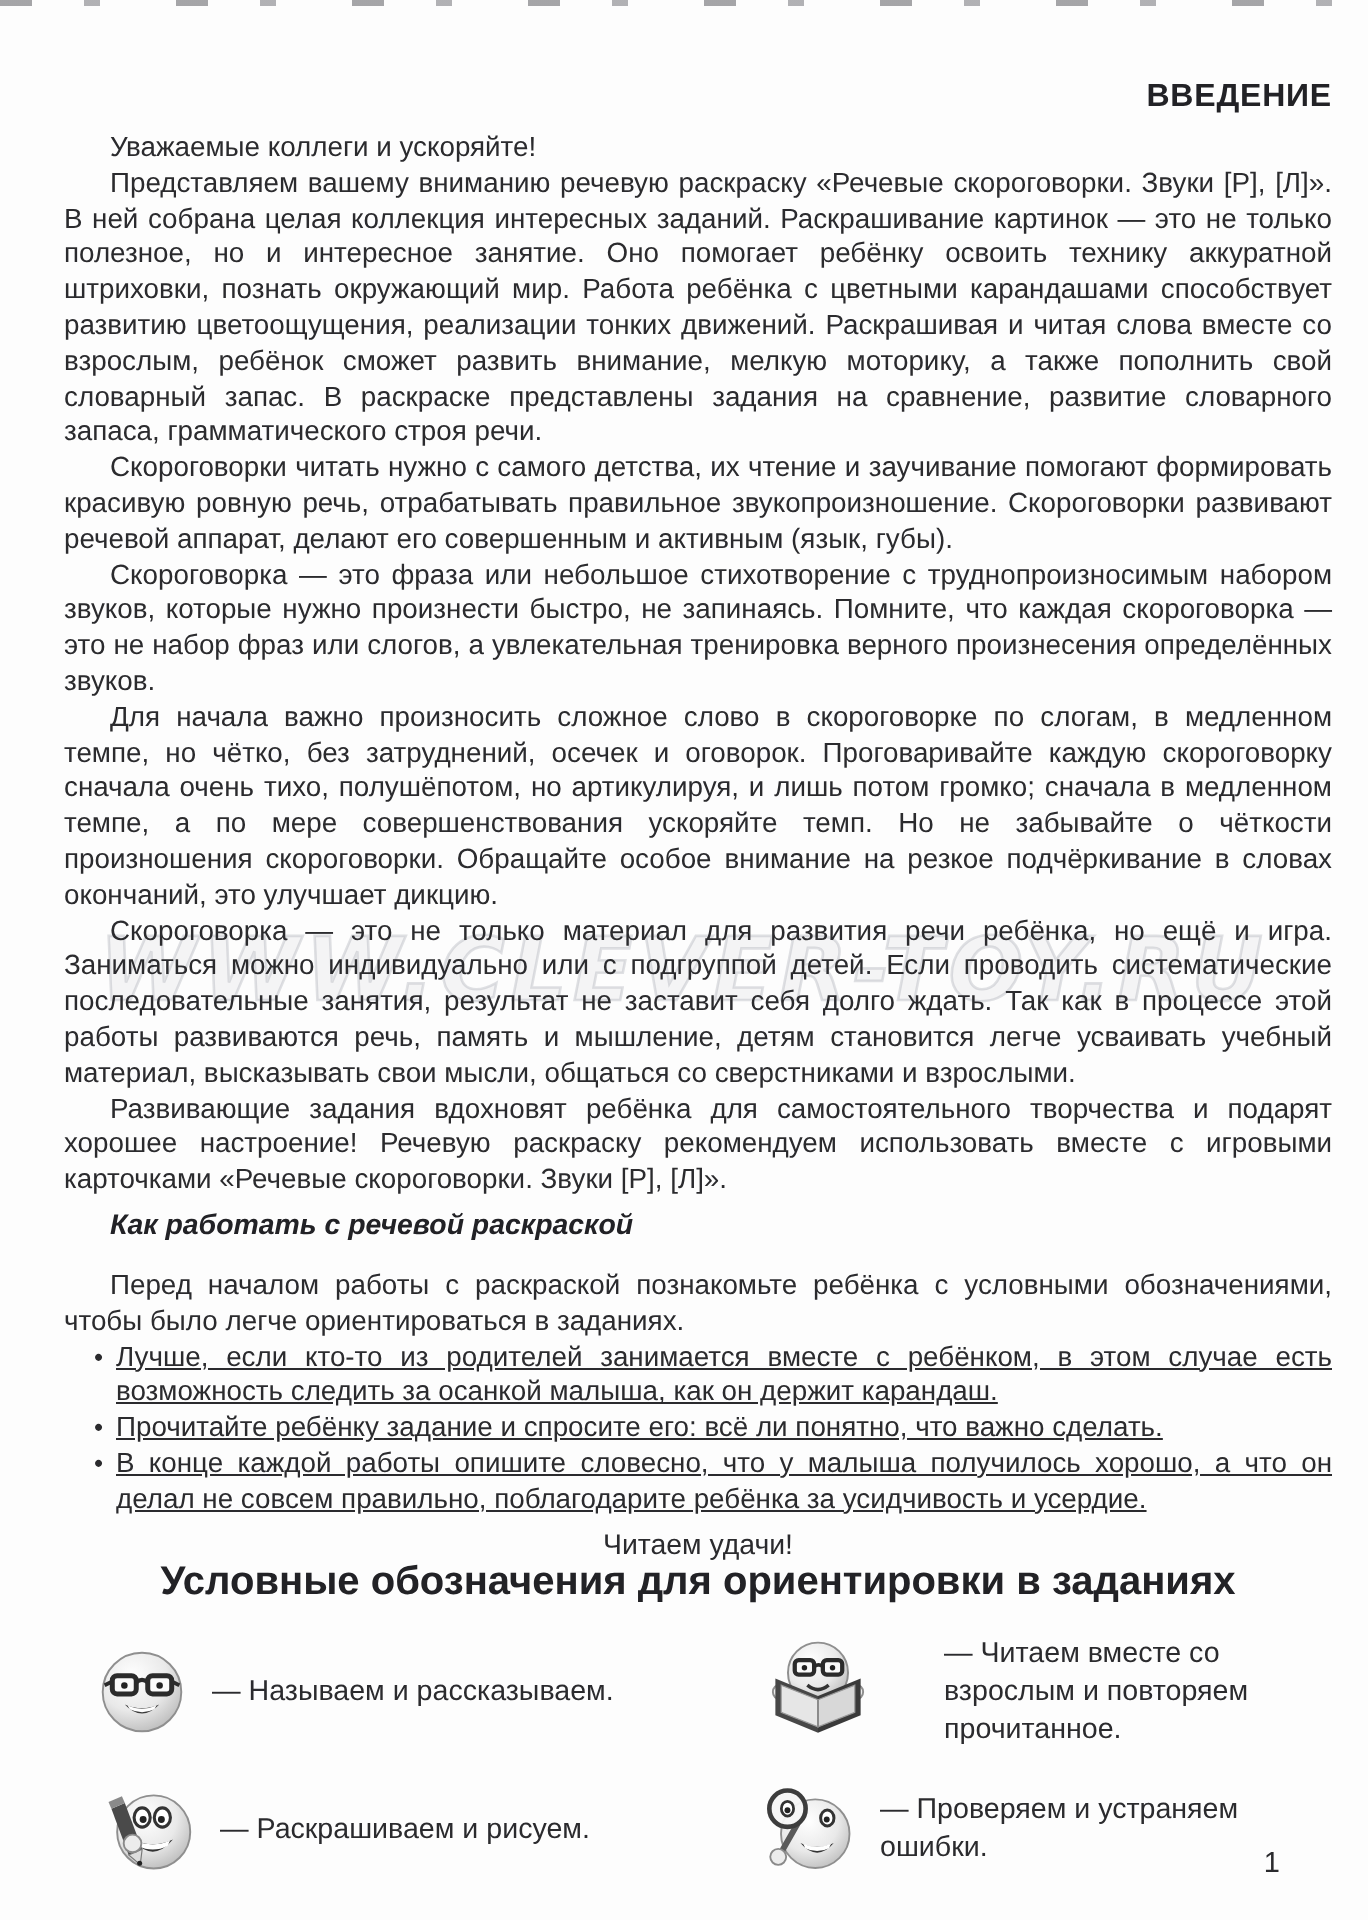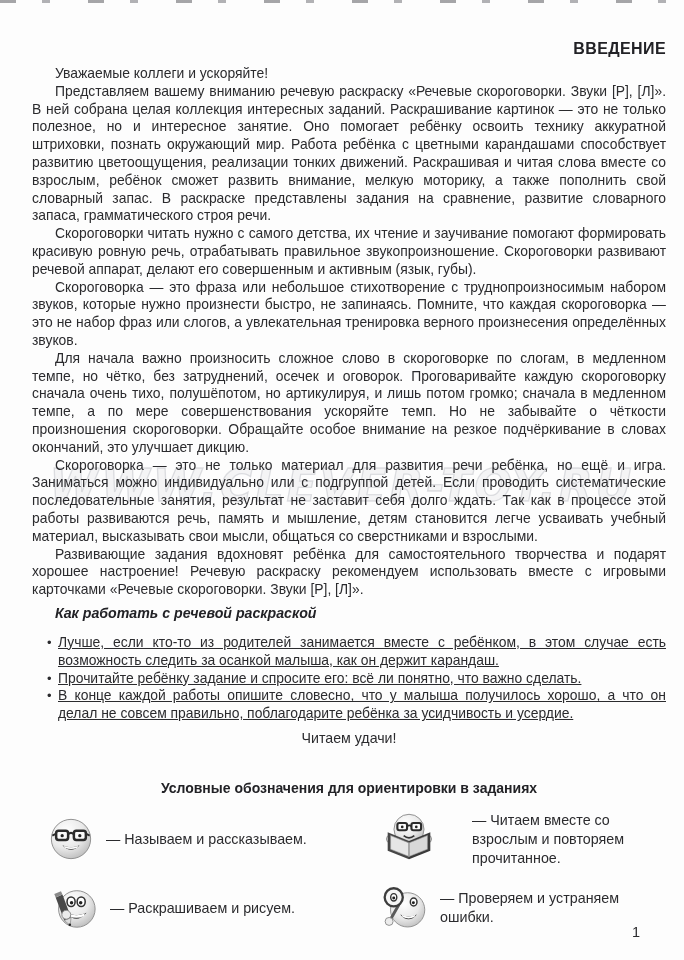--- a/index.html
+++ b/index.html
@@ -9,21 +9,21 @@
     background:repeating-linear-gradient(90deg,#3a3a40 0 16px,transparent 16px 42px,#55555c 42px 50px,transparent 50px 88px);}
   .content{position:absolute;left:32px;right:18px;top:40px;}
   h1.title{margin:0 0 7px;font-size:16px;font-weight:bold;text-align:right;color:#222226;letter-spacing:.4px;}
   p.body{margin:0;font-size:13.9px;line-height:17.8px;text-align:justify;text-indent:23px;}
   .subheading{margin:5px 0 12px;font-size:14.2px;line-height:18px;font-weight:bold;text-indent:23px;color:#222226;font-style:italic;}
   ul.bullets{margin:0;padding:0;list-style:none;text-decoration:underline;}
   ul.bullets li{position:relative;margin:0;padding-left:26px;font-size:13.9px;line-height:17.8px;text-align:justify;}
   ul.bullets li::before{content:"•";position:absolute;left:15px;top:0;font-size:13px;}
   .closing{margin:7px 0 0;font-size:14.2px;text-align:center;}
   .legend{position:absolute;left:32px;right:18px;top:780px;}
-  .legend-heading{font-size:14px;font-weight:bold;text-align:center;color:#222226;margin:0 0 14px;}
+  .legend-heading{font-size:20px;font-weight:bold;text-align:center;color:#222226;margin:0 0 14px;}
   .legend-grid{display:grid;grid-template-columns:330px 1fr;row-gap:15px;align-items:center;}
   .legend-item{display:flex;align-items:center;gap:12px;padding-left:16px;}
   .legend-item .lbl{font-size:14.3px;line-height:19px;}
   .legend-item.wrap .lbl{max-width:220px;margin-left:20px;}
   .icon-box{flex:0 0 auto;display:flex;align-items:center;justify-content:center;}
   .watermark{position:absolute;top:460px;left:0;right:0;text-align:center;white-space:nowrap;
     font-family:"DejaVu Sans",sans-serif;font-style:italic;font-weight:bold;font-size:44px;letter-spacing:3px;
     color:rgba(140,146,156,0.08);-webkit-text-stroke:1.3px rgba(118,124,136,0.22);pointer-events:none;}
   .page-number{position:absolute;right:44px;bottom:20px;font-size:14.5px;color:#2b2b2e;}
 </style>
@@ -40,20 +40,21 @@
 
     <p class="body">Уважаемые коллеги и ускоряйте!</p>
     <p class="body">Представляем вашему вниманию речевую раскраску «Речевые скороговорки. Звуки [Р], [Л]». В ней собрана целая коллекция интересных заданий. Раскрашивание картинок — это не только полезное, но и интересное занятие. Оно помогает ребёнку освоить технику аккуратной штриховки, познать окружающий мир. Работа ребёнка с цветными карандашами способствует развитию цветоощущения, реализации тонких движений. Раскрашивая и читая слова вместе со взрослым, ребёнок сможет развить внимание, мелкую моторику, а также пополнить свой словарный запас. В раскраске представлены задания на сравнение, развитие словарного запаса, грамматического строя речи.</p>
     <p class="body">Скороговорки читать нужно с самого детства, их чтение и заучивание помогают формировать красивую ровную речь, отрабатывать правильное звукопроизношение. Скороговорки развивают речевой аппарат, делают его совершенным и активным (язык, губы).</p>
     <p class="body">Скороговорка — это фраза или небольшое стихотворение с труднопроизносимым набором звуков, которые нужно произнести быстро, не запинаясь. Помните, что каждая скороговорка — это не набор фраз или слогов, а увлекательная тренировка верного произнесения определённых звуков.</p>
     <p class="body">Для начала важно произносить сложное слово в скороговорке по слогам, в медленном темпе, но чётко, без затруднений, осечек и оговорок. Проговаривайте каждую скороговорку сначала очень тихо, полушёпотом, но артикулируя, и лишь потом громко; сначала в медленном темпе, а по мере совершенствования ускоряйте темп. Но не забывайте о чёткости произношения скороговорки. Обращайте особое внимание на резкое подчёркивание в словах окончаний, это улучшает дикцию.</p>
     <p class="body">Скороговорка — это не только материал для развития речи ребёнка, но ещё и игра. Заниматься можно индивидуально или с подгруппой детей. Если проводить систематические последовательные занятия, результат не заставит себя долго ждать. Так как в процессе этой работы развиваются речь, память и мышление, детям становится легче усваивать учебный материал, высказывать свои мысли, общаться со сверстниками и взрослыми.</p>
     <p class="body">Развивающие задания вдохновят ребёнка для самостоятельного творчества и подарят хорошее настроение! Речевую раскраску рекомендуем использовать вместе с игровыми карточками «Речевые скороговорки. Звуки [Р], [Л]».</p>
 
     <p class="subheading">Как работать с речевой раскраской</p>
+    <p class="body">Перед началом работы с раскраской познакомьте ребёнка с условными обозначениями, чтобы было легче ориентироваться в заданиях.</p>
 
     <ul class="bullets">
       <li>Лучше, если кто-то из родителей занимается вместе с ребёнком, в этом случае есть возможность следить за осанкой малыша, как он держит карандаш.</li>
       <li>Прочитайте ребёнку задание и спросите его: всё ли понятно, что важно сделать.</li>
       <li>В конце каждой работы опишите словесно, что у малыша получилось хорошо, а что он делал не совсем правильно, поблагодарите ребёнка за усидчивость и усердие.</li>
     </ul>
 
     <p class="closing">Читаем удачи!</p>
   </div>
 

